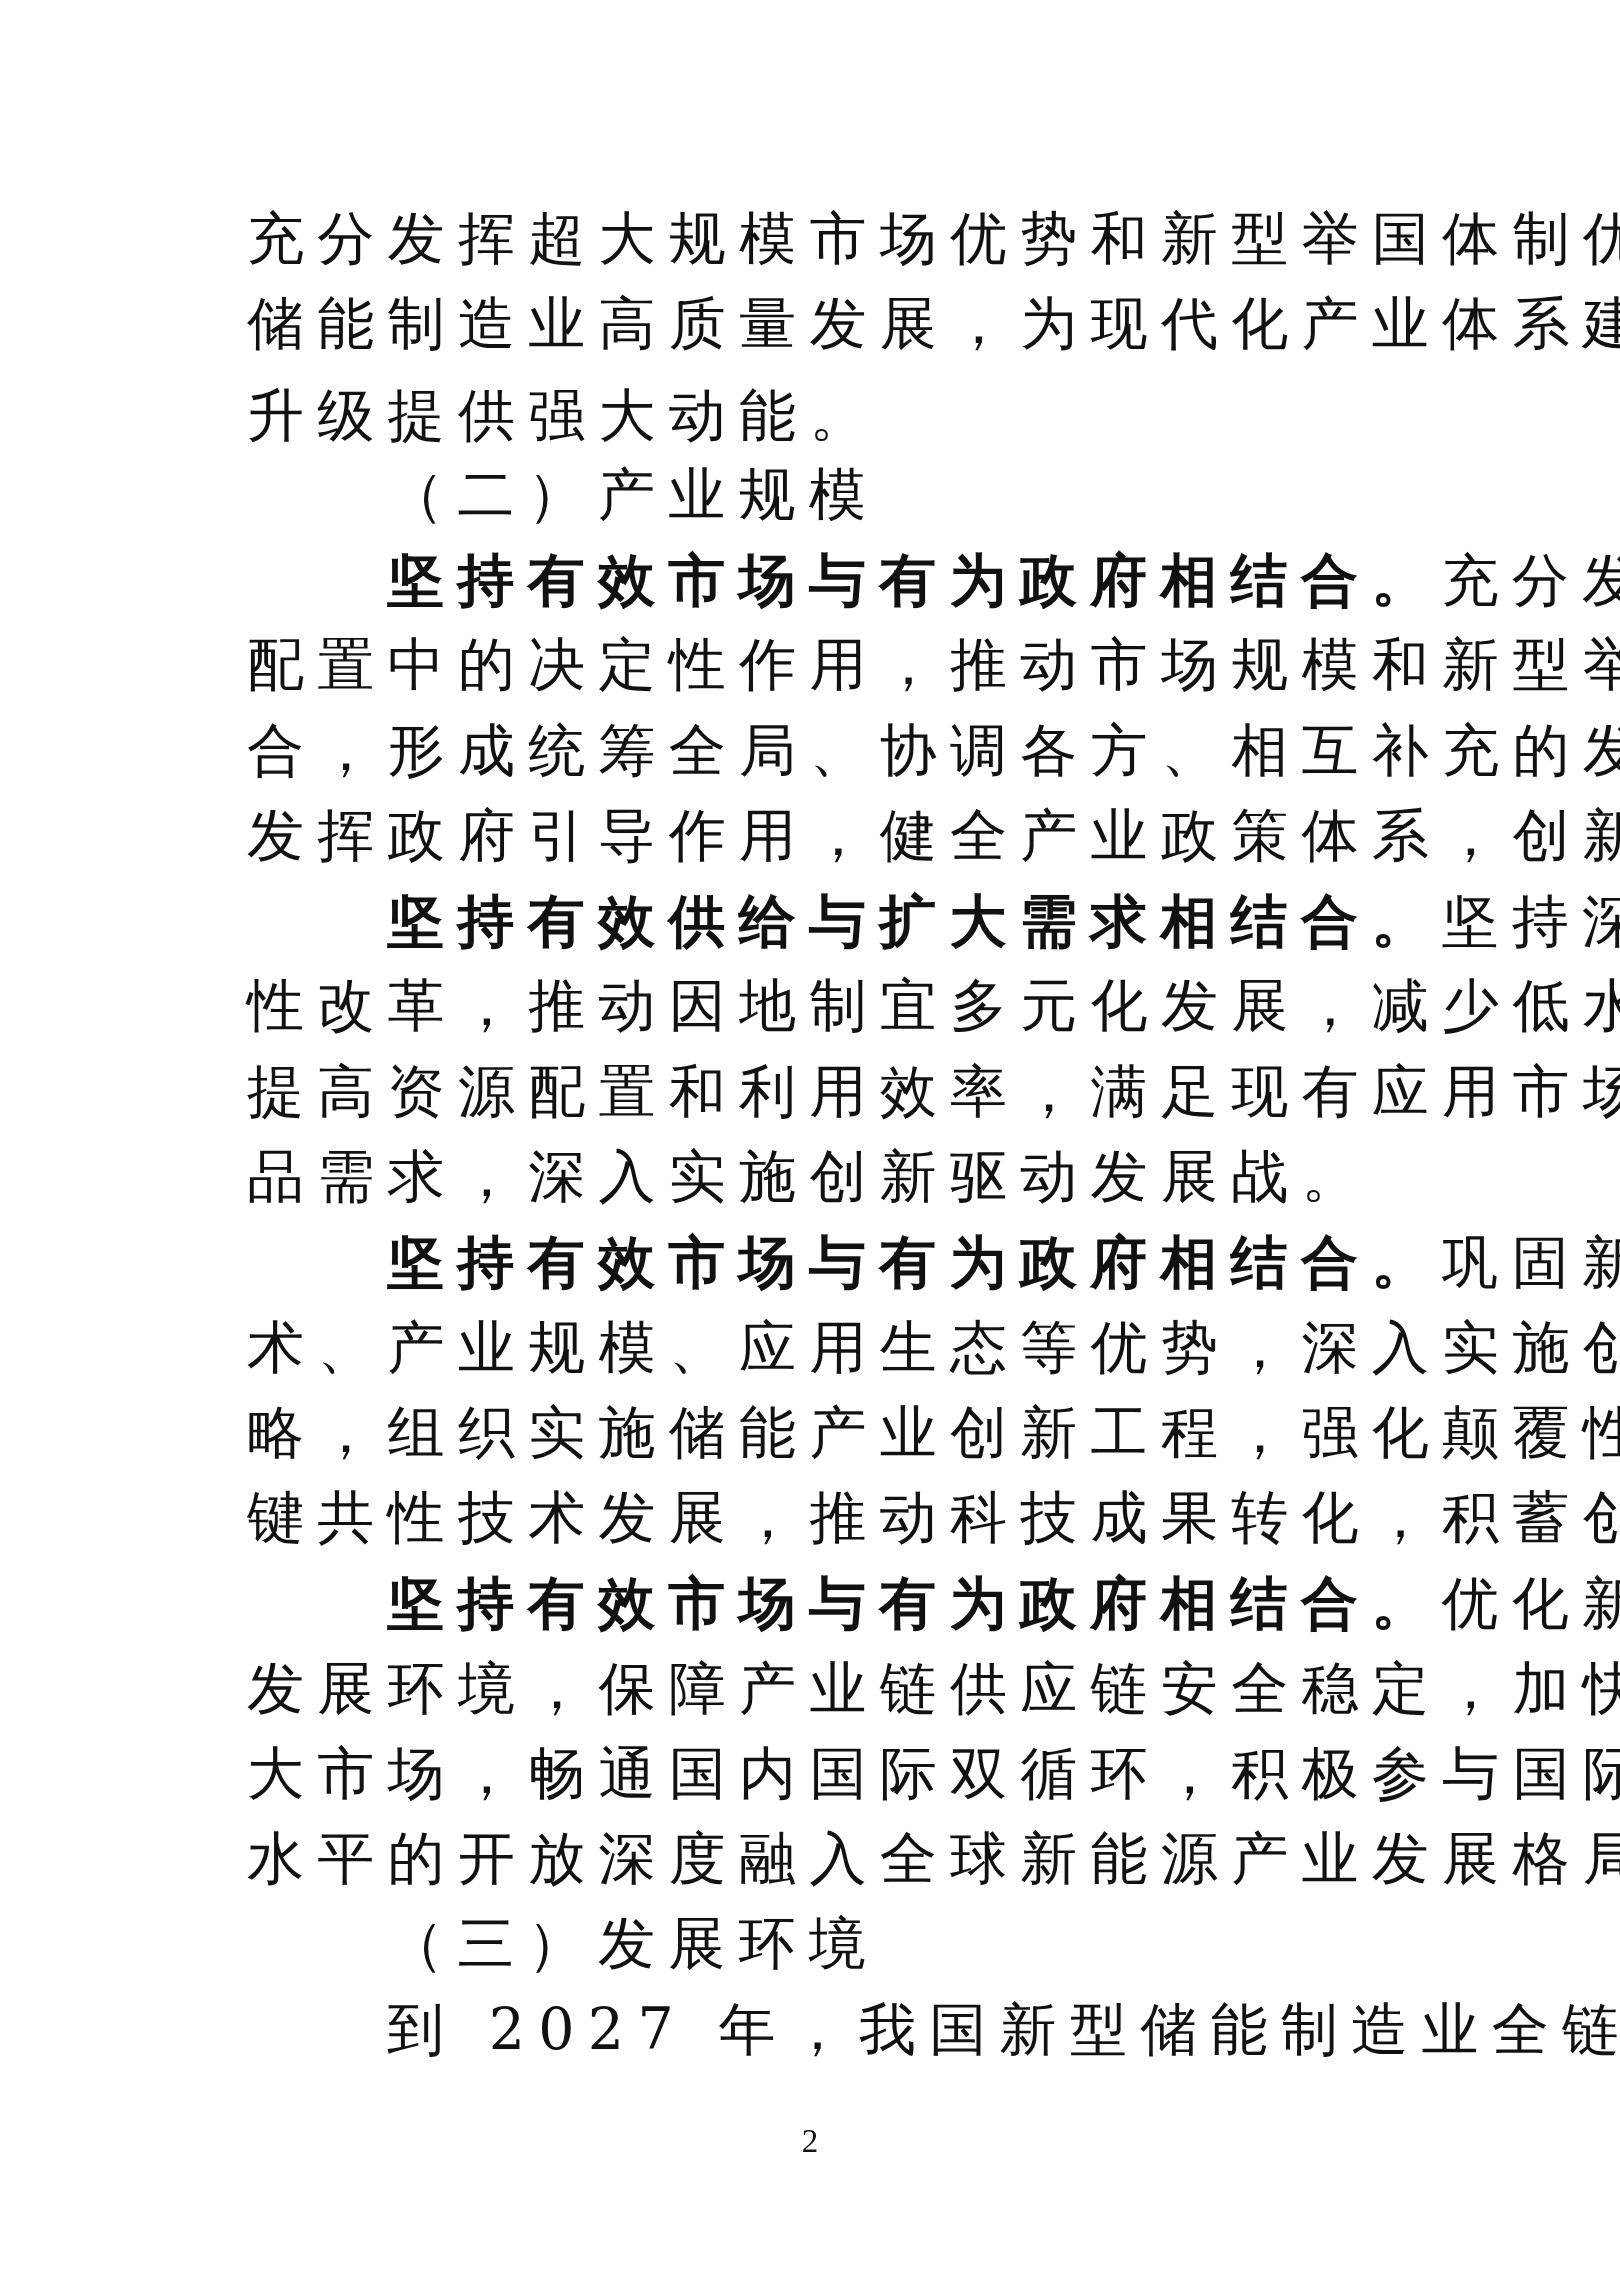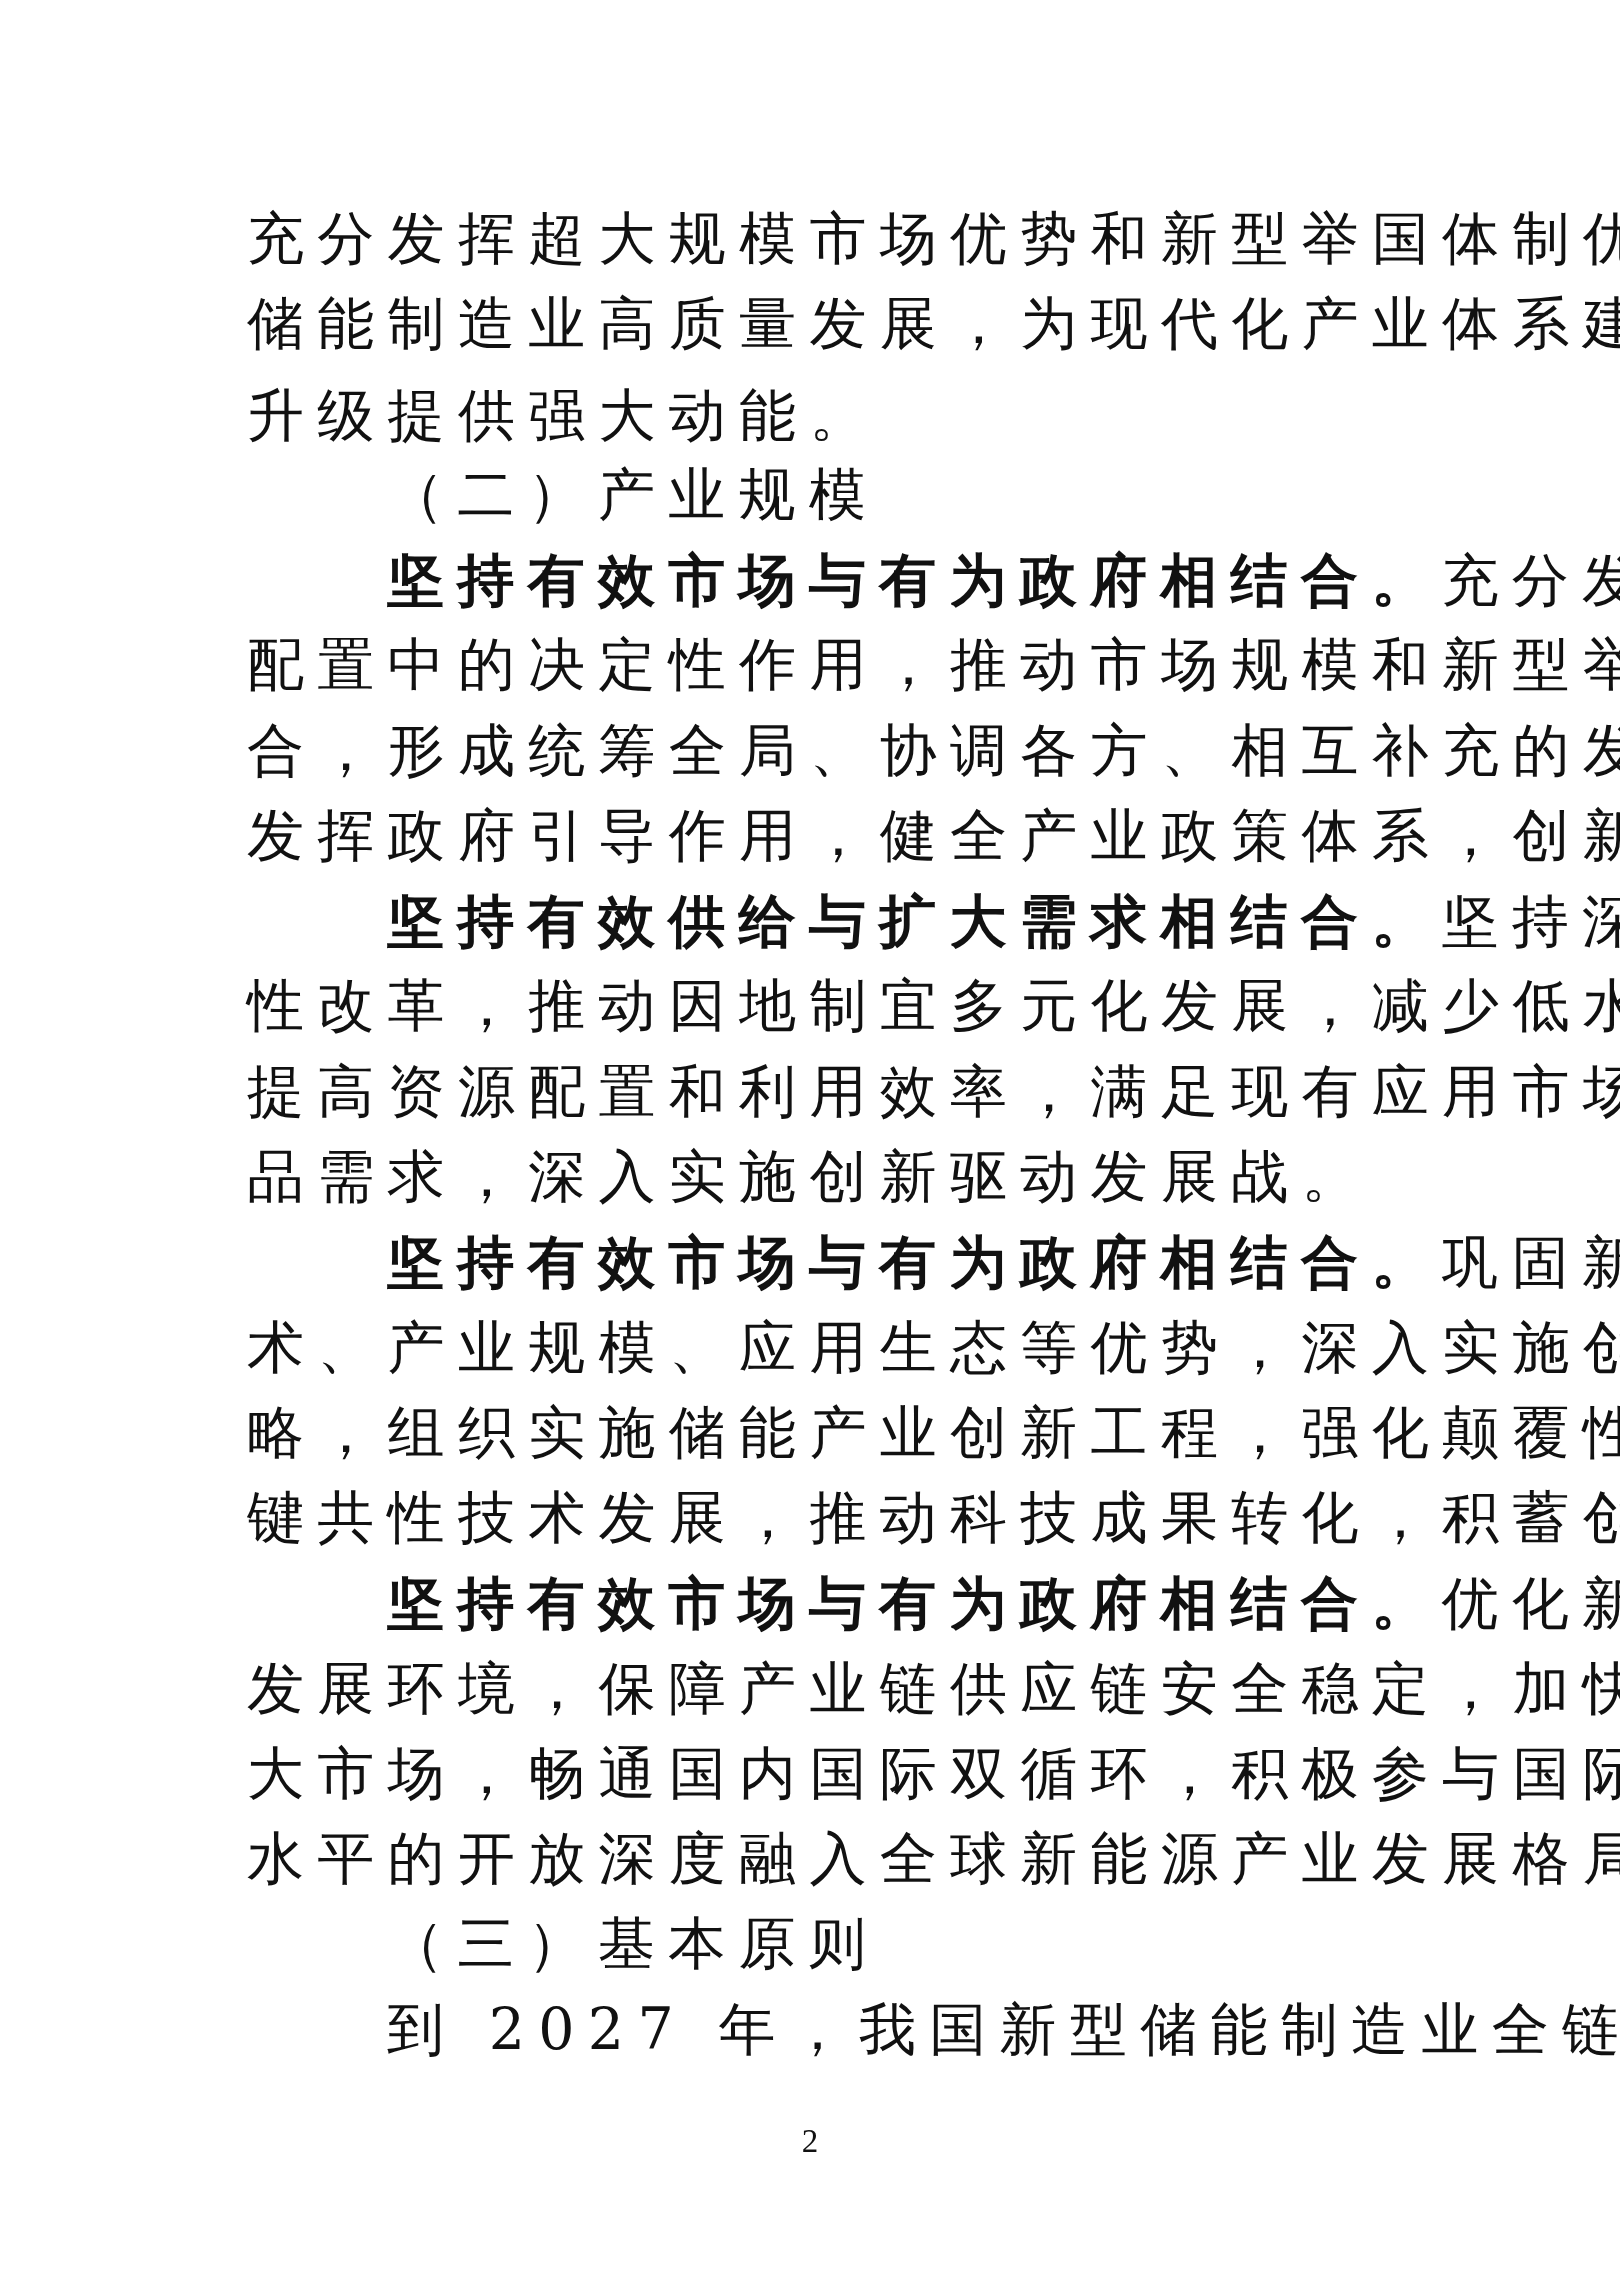--- a/index.html
+++ b/index.html
@@ -48,18 +48,18 @@
   <div class="line indent" style="top:1219px"><span class="bold">坚持有效市场与有为政府相结合。</span><span>巩固新型储能关键技</span></div>
   <div class="line" style="top:1305px">术、产业规模、应用生态等优势，深入实施创新驱动发展战</div>
   <div class="line" style="top:1390px">略，组织实施储能产业创新工程，强化颠覆性技术创新和关</div>
   <div class="line" style="top:1475px">键共性技术发展，推动科技成果转化，积蓄创新发展动能。</div>
 
   <div class="line indent" style="top:1560px"><span class="bold">坚持有效市场与有为政府相结合。</span><span>优化新型储能制造业</span></div>
   <div class="line" style="top:1646px">发展环境，保障产业链供应链安全稳定，加快建设全国统一</div>
   <div class="line" style="top:1731px">大市场，畅通国内国际双循环，积极参与国际合作，以更高</div>
   <div class="line" style="top:1816px">水平的开放深度融入全球新能源产业发展格局。</div>
 
-  <div class="line indent" style="top:1901px">（三）基本原则</div>
+  <div class="line indent" style="top:1901px">（三）发展环境</div>
   <div class="line indent" style="top:1987px">到 2027 年，我国新型储能制造业全链条国际竞争优势</div>
 
   <div class="pagenum">2</div>
 </div>
 
 
 </body></html>

